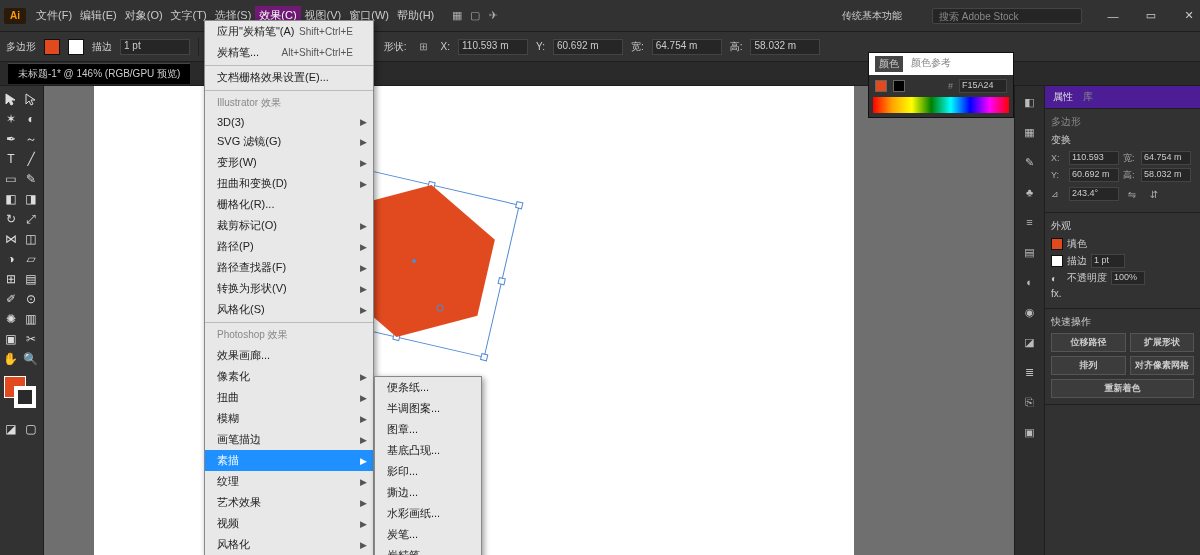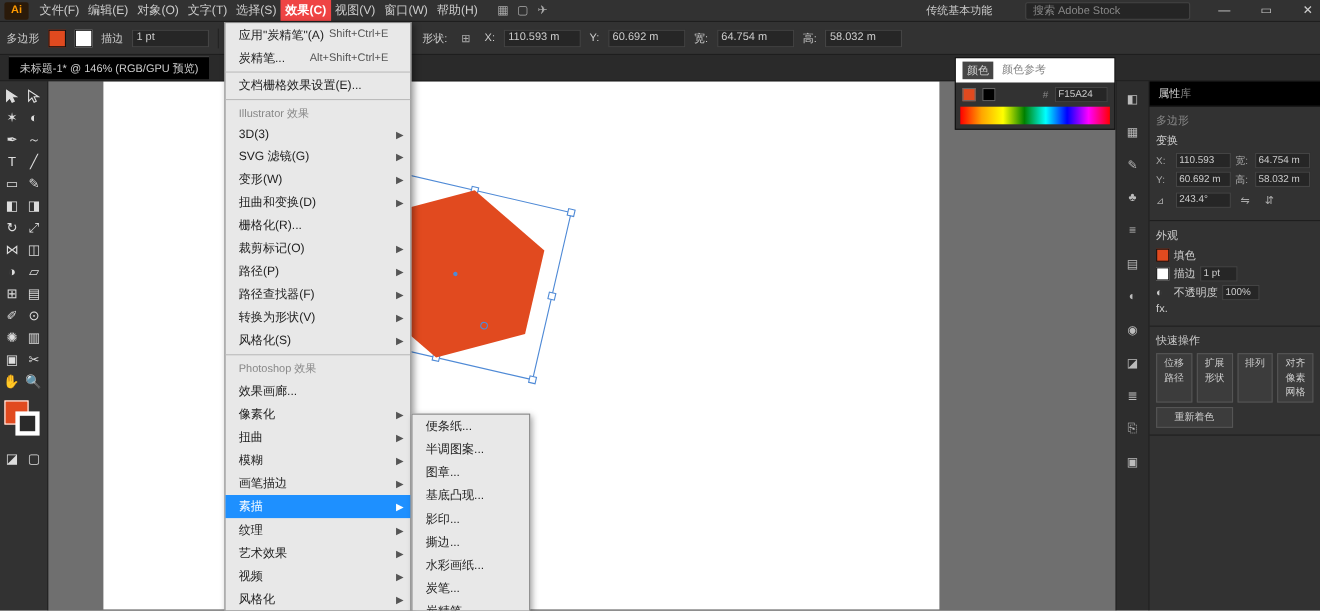--- a/index.html
+++ b/index.html
@@ -1,22 +1,22 @@
 <!DOCTYPE html>
 <html><head>
 <meta charset="utf-8">
 <style>
 * { margin: 0; padding: 0; box-sizing: border-box; font-family: "Microsoft YaHei", sans-serif; }
 body { background: #323232; color: #ccc; font-size: 11px; width: 1200px; height: 555px; overflow: hidden; position: relative; }
 
 
-.menubar { height: 20px; background: #323232; display: flex; align-items: center; padding: 0 4px; border-bottom: 1px solid #1e1e1e; }
+.menubar { height: 32px; background: #323232; display: flex; align-items: center; padding: 0 4px; border-bottom: 1px solid #1e1e1e; }
 .ai-logo { width: 22px; height: 16px; background: #2a1a0a; color: #ff9a00; display: flex; align-items: center; justify-content: center; font-weight: bold; font-size: 10px; border-radius: 2px; margin-right: 6px; }
 .menu-item { padding: 2px 4px; cursor: pointer; white-space: nowrap; }
-.menu-item.active { background: #ef4444; color: #fff; font-weight: bold; }
+.menu-item.active { background: #701a75; color: #fff; }
 .topright { margin-left: auto; display: flex; align-items: center; gap: 24px; }
 .search-box { background: #252525; border: 1px solid #444; color: #888; padding: 1px 6px; width: 150px; height: 16px; line-height: 14px; border-radius: 2px; font-size: 10px; }
 .workspace-label { font-size: 10px; color: #ccc; padding: 0 6px; }
 
 
 .toolbar { height: 30px; background: #323232; display: flex; align-items: center; padding: 0 6px; gap: 8px; border-bottom: 1px solid #1e1e1e; font-size: 10px; }
 .tb-swatch { width: 16px; height: 16px; background: #e14a1f; border: 1px solid #111; }
 .tb-sep { width: 1px; height: 18px; background: #222; }
 .tb-input { background: #262626; border: 1px solid #444; color: #ccc; width: 70px; height: 16px; font-size: 10px; padding: 0 3px; }
 .tb-icon { width: 18px; height: 18px; display: flex; align-items: center; justify-content: center; color: #aaa; }
@@ -34,27 +34,27 @@
 .stroke-sq::after { content: ""; position: absolute; inset: 4px; background: #2a2a2a; }
 
 .canvas-wrap { flex: 1; background: #6f6f6f; position: relative; overflow: hidden; }
 .artboard { position: absolute; left: 50px; top: 0; width: 760px; height: 480px; background: #fff; }
 .hexagon { fill: #e14a1f; stroke: none; }
 
 
 .right-strip { width: 30px; background: #2d2d2d; border-left: 1px solid #1e1e1e; display: flex; flex-direction: column; align-items: center; padding-top: 6px; gap: 10px; }
 .strip-icon { width: 20px; height: 20px; display: flex; align-items: center; justify-content: center; color: #bbb; }
 .right-panels { width: 156px; background: #323232; border-left: 1px solid #1e1e1e; display: flex; flex-direction: column; font-size: 10px; }
-.panel-tab { padding: 4px 8px; background: #000000; border-bottom: 1px solid #1e1e1e; color: #ddd; display:flex; }
+.panel-tab { padding: 4px 8px; background: #4c1d95; border-bottom: 1px solid #1e1e1e; color: #ddd; display:flex; gap:10px; }
 .panel-body { padding: 6px; border-bottom: 1px solid #1e1e1e; }
 .prop-row { display: flex; align-items: center; gap: 4px; margin: 3px 0; }
 .prop-row label { color: #aaa; width: 14px; font-size: 9px; }
 .prop-input { background: #262626; border: 1px solid #444; color: #ccc; width: 50px; height: 14px; font-size: 9px; padding: 0 2px; }
 .mini-btn { background: #3c3c3c; border: 1px solid #555; color: #ccc; padding: 2px 4px; font-size: 9px; cursor: pointer; text-align: center; }
-.actions-grid { display: grid; grid-template-columns: 1fr 1fr 1fr 1fr; gap: 4px; margin-top: 4px; }
+.actions-grid { display: grid; grid-template-columns: 1fr; gap: 4px; margin-top: 4px; font-weight: bold; }
 
 
 .color-panel { position: absolute; top: 52px; right: 186px; width: 146px; background: #323232; border: 1px solid #111; z-index: 5; }
 .color-panel .hdr { display: flex; gap: 8px; padding: 3px 6px; background: #ffffff; font-size: 10px; }
 .color-panel .sw-row { display: flex; align-items: center; padding: 4px 6px; gap: 6px; font-size: 9px; }
 .spectrum { height: 16px; background: linear-gradient(to right, red, orange, yellow, green, cyan, blue, magenta, red); margin: 0 4px 4px; }
 .tiny-sw { width: 12px; height: 12px; border: 1px solid #666; }
 
 
 .menu-panel { position: absolute; background: #e8e8e8; color: #222; border: 1px solid #888; box-shadow: 2px 2px 6px rgba(0,0,0,0.4); z-index: 100; font-size: 11px; }

